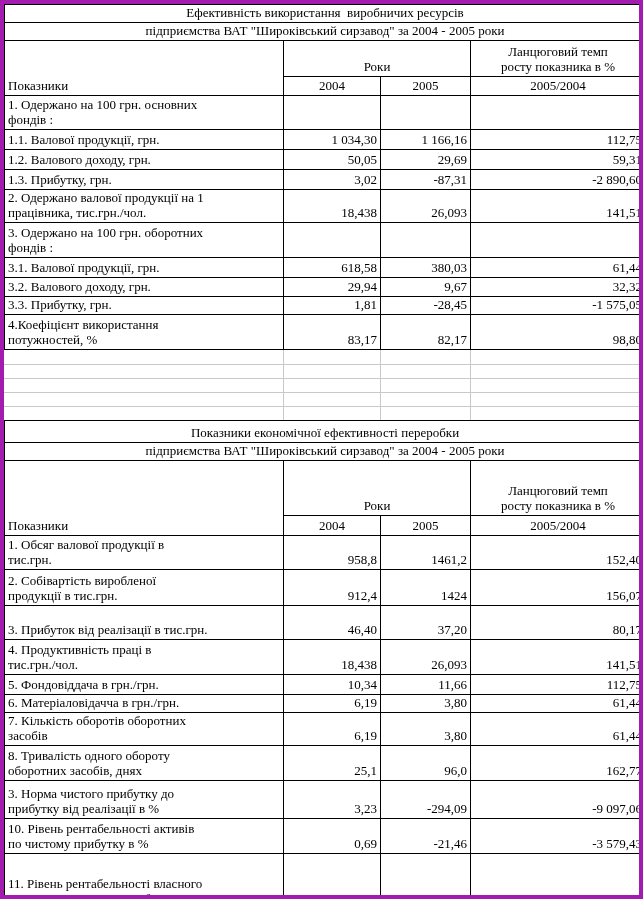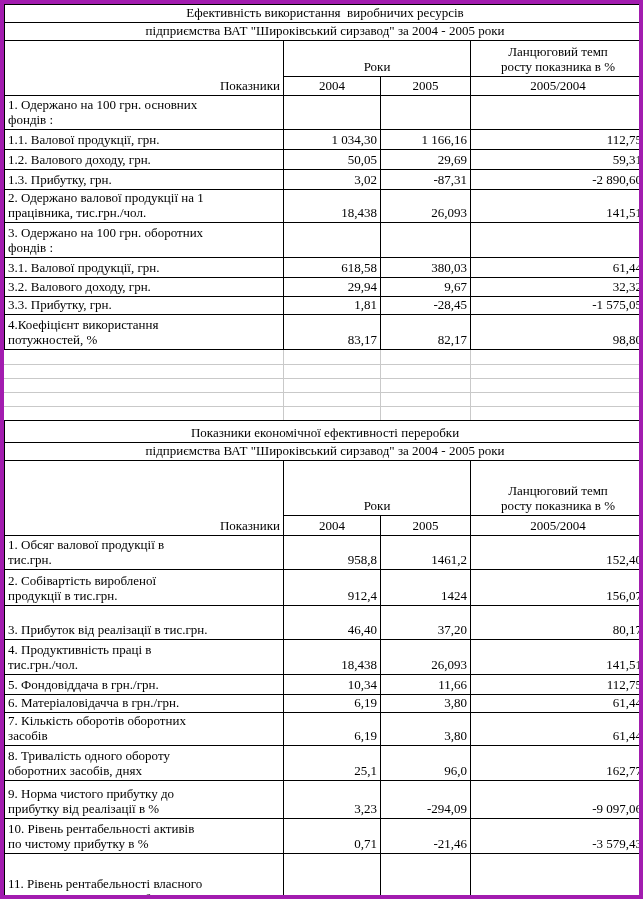--- a/index.html
+++ b/index.html
@@ -30,21 +30,21 @@
     overflow: hidden;
   }
   td.title-cell {
     text-align: center;
     vertical-align: middle;
     white-space: pre-wrap;
     padding: 0 2px;
   }
   td.heavy-bottom { border-bottom: 2px solid #000; }
   td.hdr-ind {
-    text-align: right;
+    text-align: left;
     vertical-align: bottom;
     padding-bottom: 3px;
   }
   td.hdr-years {
     text-align: center;
     vertical-align: bottom;
     padding-bottom: 1px;
   }
   td.hdr-rate {
     text-align: center;
@@ -294,30 +294,30 @@
       <td class="c-num">61,44</td>
     </tr>
     <tr class="r7">
       <td class="c-label">8. Тривалість одного обороту
 оборотних засобів, днях</td>
       <td class="c-num">25,1</td>
       <td class="c-num">96,0</td>
       <td class="c-num">162,77</td>
     </tr>
     <tr class="r8">
-      <td class="c-label">9. Норма чистого прибутку до
+      <td class="c-label">3. Норма чистого прибутку до
 прибутку від реалізації в %</td>
       <td class="c-num">3,23</td>
       <td class="c-num">-294,09</td>
       <td class="c-num">-9 097,06</td>
     </tr>
     <tr class="r9">
       <td class="c-label">10. Рівень рентабельності активів
 по чистому прибутку в %</td>
-      <td class="c-num">0,71</td>
+      <td class="c-num">0,69</td>
       <td class="c-num">-21,46</td>
       <td class="c-num">-3 579,43</td>
     </tr>
     <tr class="r10">
       <td class="c-label">11. Рівень рентабельності власного
 капіталу по чистому прибутку в %</td>
       <td class="c-num">1,01</td>
       <td class="c-num">-208,38</td>
       <td class="c-num">-20 643,61</td>
     </tr>

